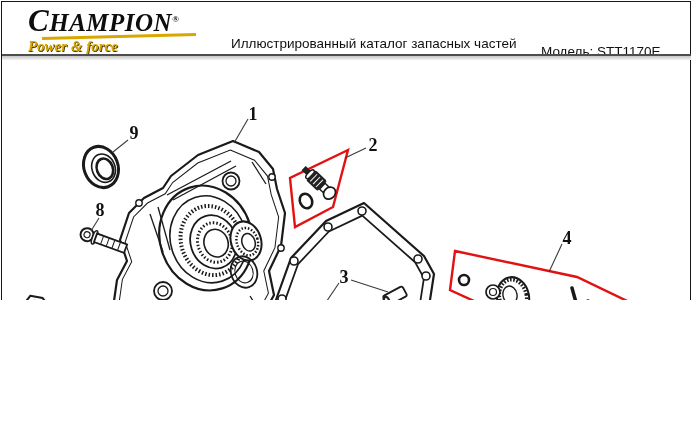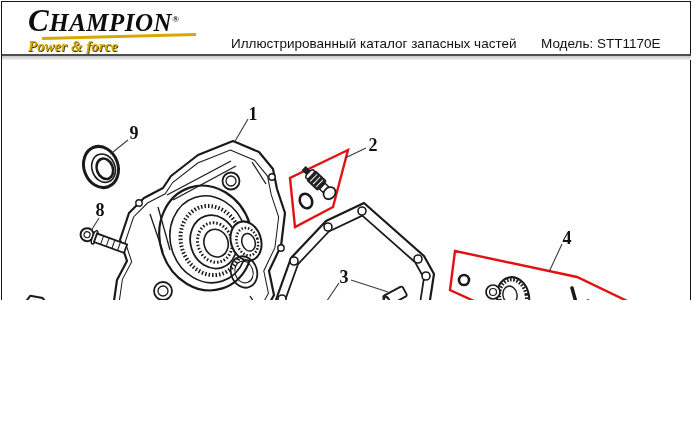--- a/index.html
+++ b/index.html
@@ -26,21 +26,21 @@
   .tagline {
     font-family:"Liberation Serif", serif; font-style:italic; font-weight:bold;
     font-size:15px; color:var(--brand-gold,#d8a800); 
     padding-right:4px; margin-top:0px;
     text-shadow:0.6px 0.6px 0 #43340a;
   }
   .title {
     position:absolute; left:231px; top:36px; font-size:13.5px; color:#101010;text-align:right;
   }
   .model {
-    position:absolute; left:541px; top:36px; font-size:13.5px; color:#101010;
+    position:absolute; left:541px; top:44px; font-size:13.5px; color:#101010;
   }
   .rule {
     position:absolute; left:2px; top:54px; width:689px; height:4px;
     border-top:2px solid #4e4e4e;
     background:linear-gradient(#c6c6c6,#f1f1f1);
   }
   svg.diagram { position:absolute; left:0; top:0; }
   .ln   { stroke:var(--line,#1a1a1a); fill:none; }
   .lnw  { stroke:var(--line,#1a1a1a); fill:#ffffff; }
   .dark { fill:#222222; stroke:none; }

